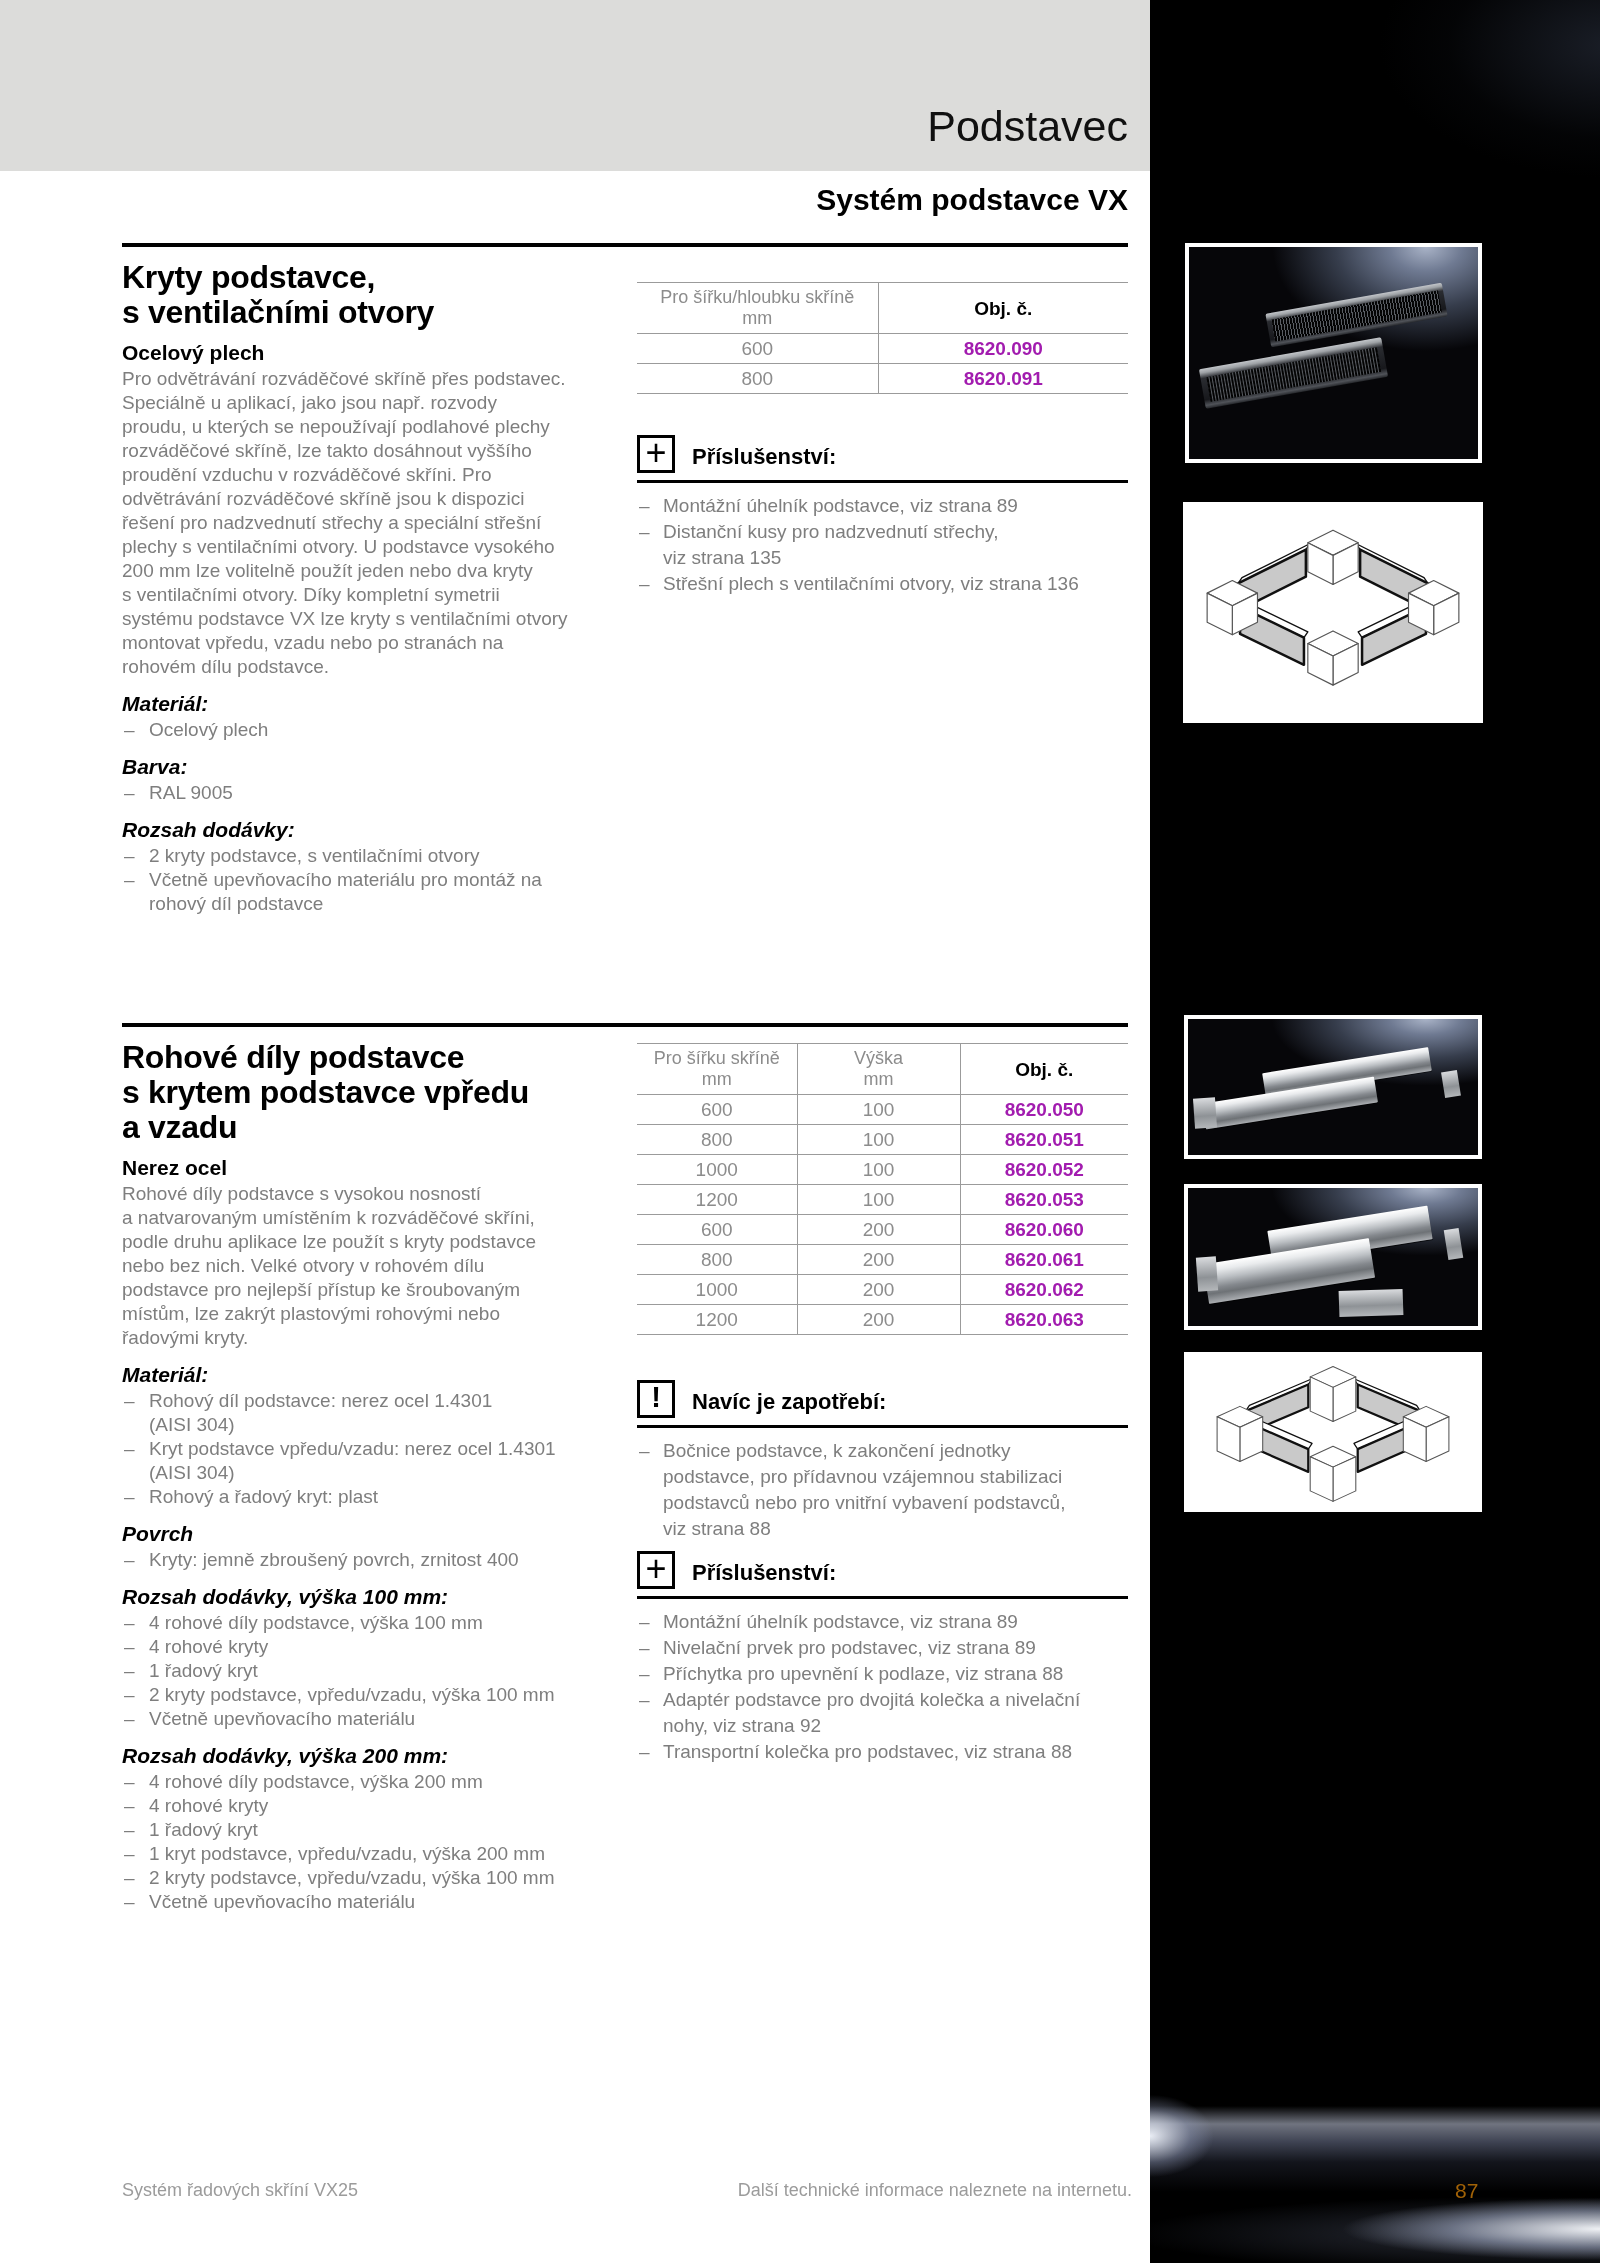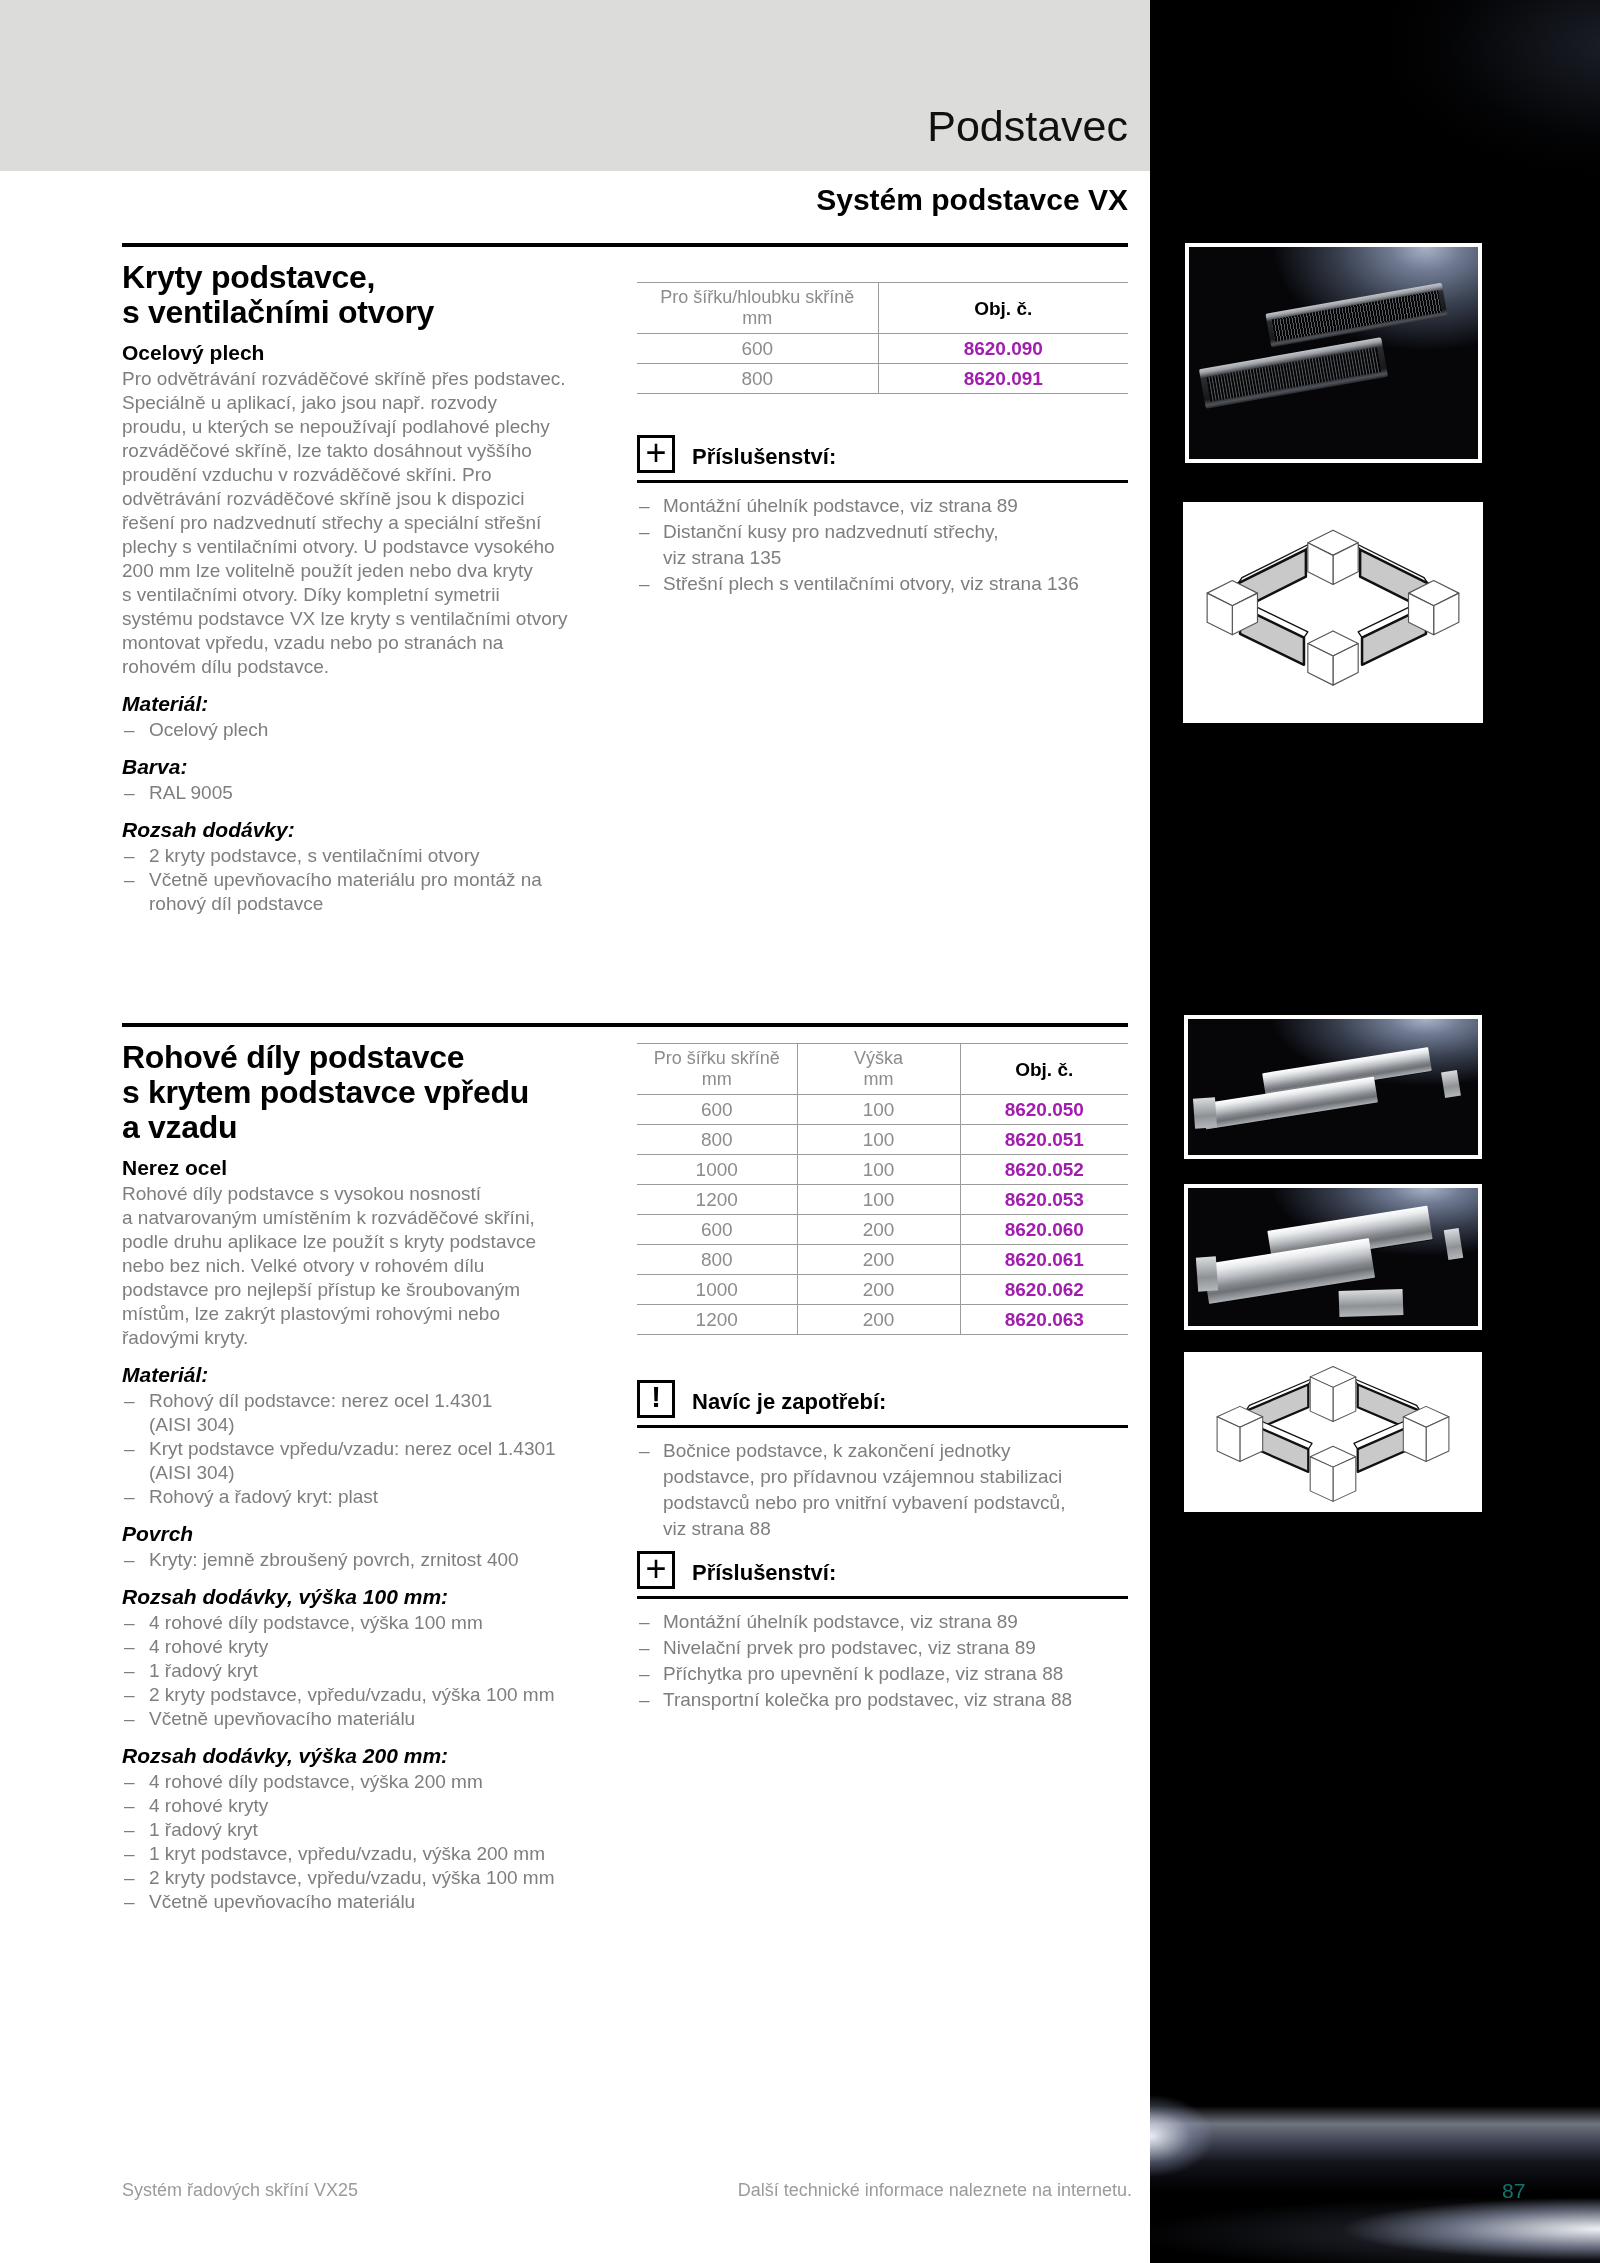--- a/index.html
+++ b/index.html
@@ -106,21 +106,21 @@
       repeating-linear-gradient(90deg, rgba(0,0,0,0.85) 0 2px, rgba(96,100,106,0.9) 2px 3px),
       repeating-linear-gradient(0deg, rgba(0,0,0,0.6) 0 3px, rgba(70,74,80,0.5) 3px 5px); }
   .rail { position:absolute; transform:rotate(-9deg); border-radius:1px;
     background:linear-gradient(180deg,#ffffff 0%,#e9ebed 18%,#babec2 40%,#84888d 62%,#6e7276 76%,#abaeb2 100%);
     box-shadow:0 1px 0 rgba(0,0,0,0.65); }
   .block { position:absolute; background:linear-gradient(180deg,#d9dbde,#8e9296 60%,#b4b7ba); }
 
   
   .footer-left  { position:absolute; left:122px; top:2180px; font-size:18px; color:#9b9b9b; }
   .footer-note  { position:absolute; right:468px; top:2180px; font-size:18px; color:#9b9b9b; }
-  .page-number  { position:absolute; left:1455px; top:2179px; font-size:21px; color:#0f766e;margin-left:47px; }
+  .page-number  { position:absolute; left:1455px; top:2179px; font-size:21px; color:#a16207; }
 </style>
 </head>
 <body>
 
 <div class="page">
 
   <div class="gray-band"></div>
   <div class="page-title">Podstavec</div>
   <div class="page-subtitle">Systém podstavce VX</div>
   <div class="rule rule-top"></div>
@@ -346,20 +346,22 @@
     <div class="icon-row later">
       <span class="icon-box">+</span>
       <h4>Příslušenství:</h4>
     </div>
     <div class="heavy-rule"></div>
     <ul class="dash-list">
 
     <li>Montážní úhelník podstavce, viz strana 89</li>
         <li>Nivelační prvek pro podstavec, viz strana 89</li>
         <li>Příchytka pro upevnění k podlaze, viz strana 88</li>
+        <li>Adaptér podstavce pro dvojitá kolečka a nivelační
+nohy, viz strana 92</li>
         <li>Transportní kolečka pro podstavec, viz strana 88</li>
       </ul>
   </section>
 
   <aside class="sidebar">
     <div class="glow-layer"></div>
 
     <div class="frame f1">
       <div class="photo">
         <div class="glow"></div>

